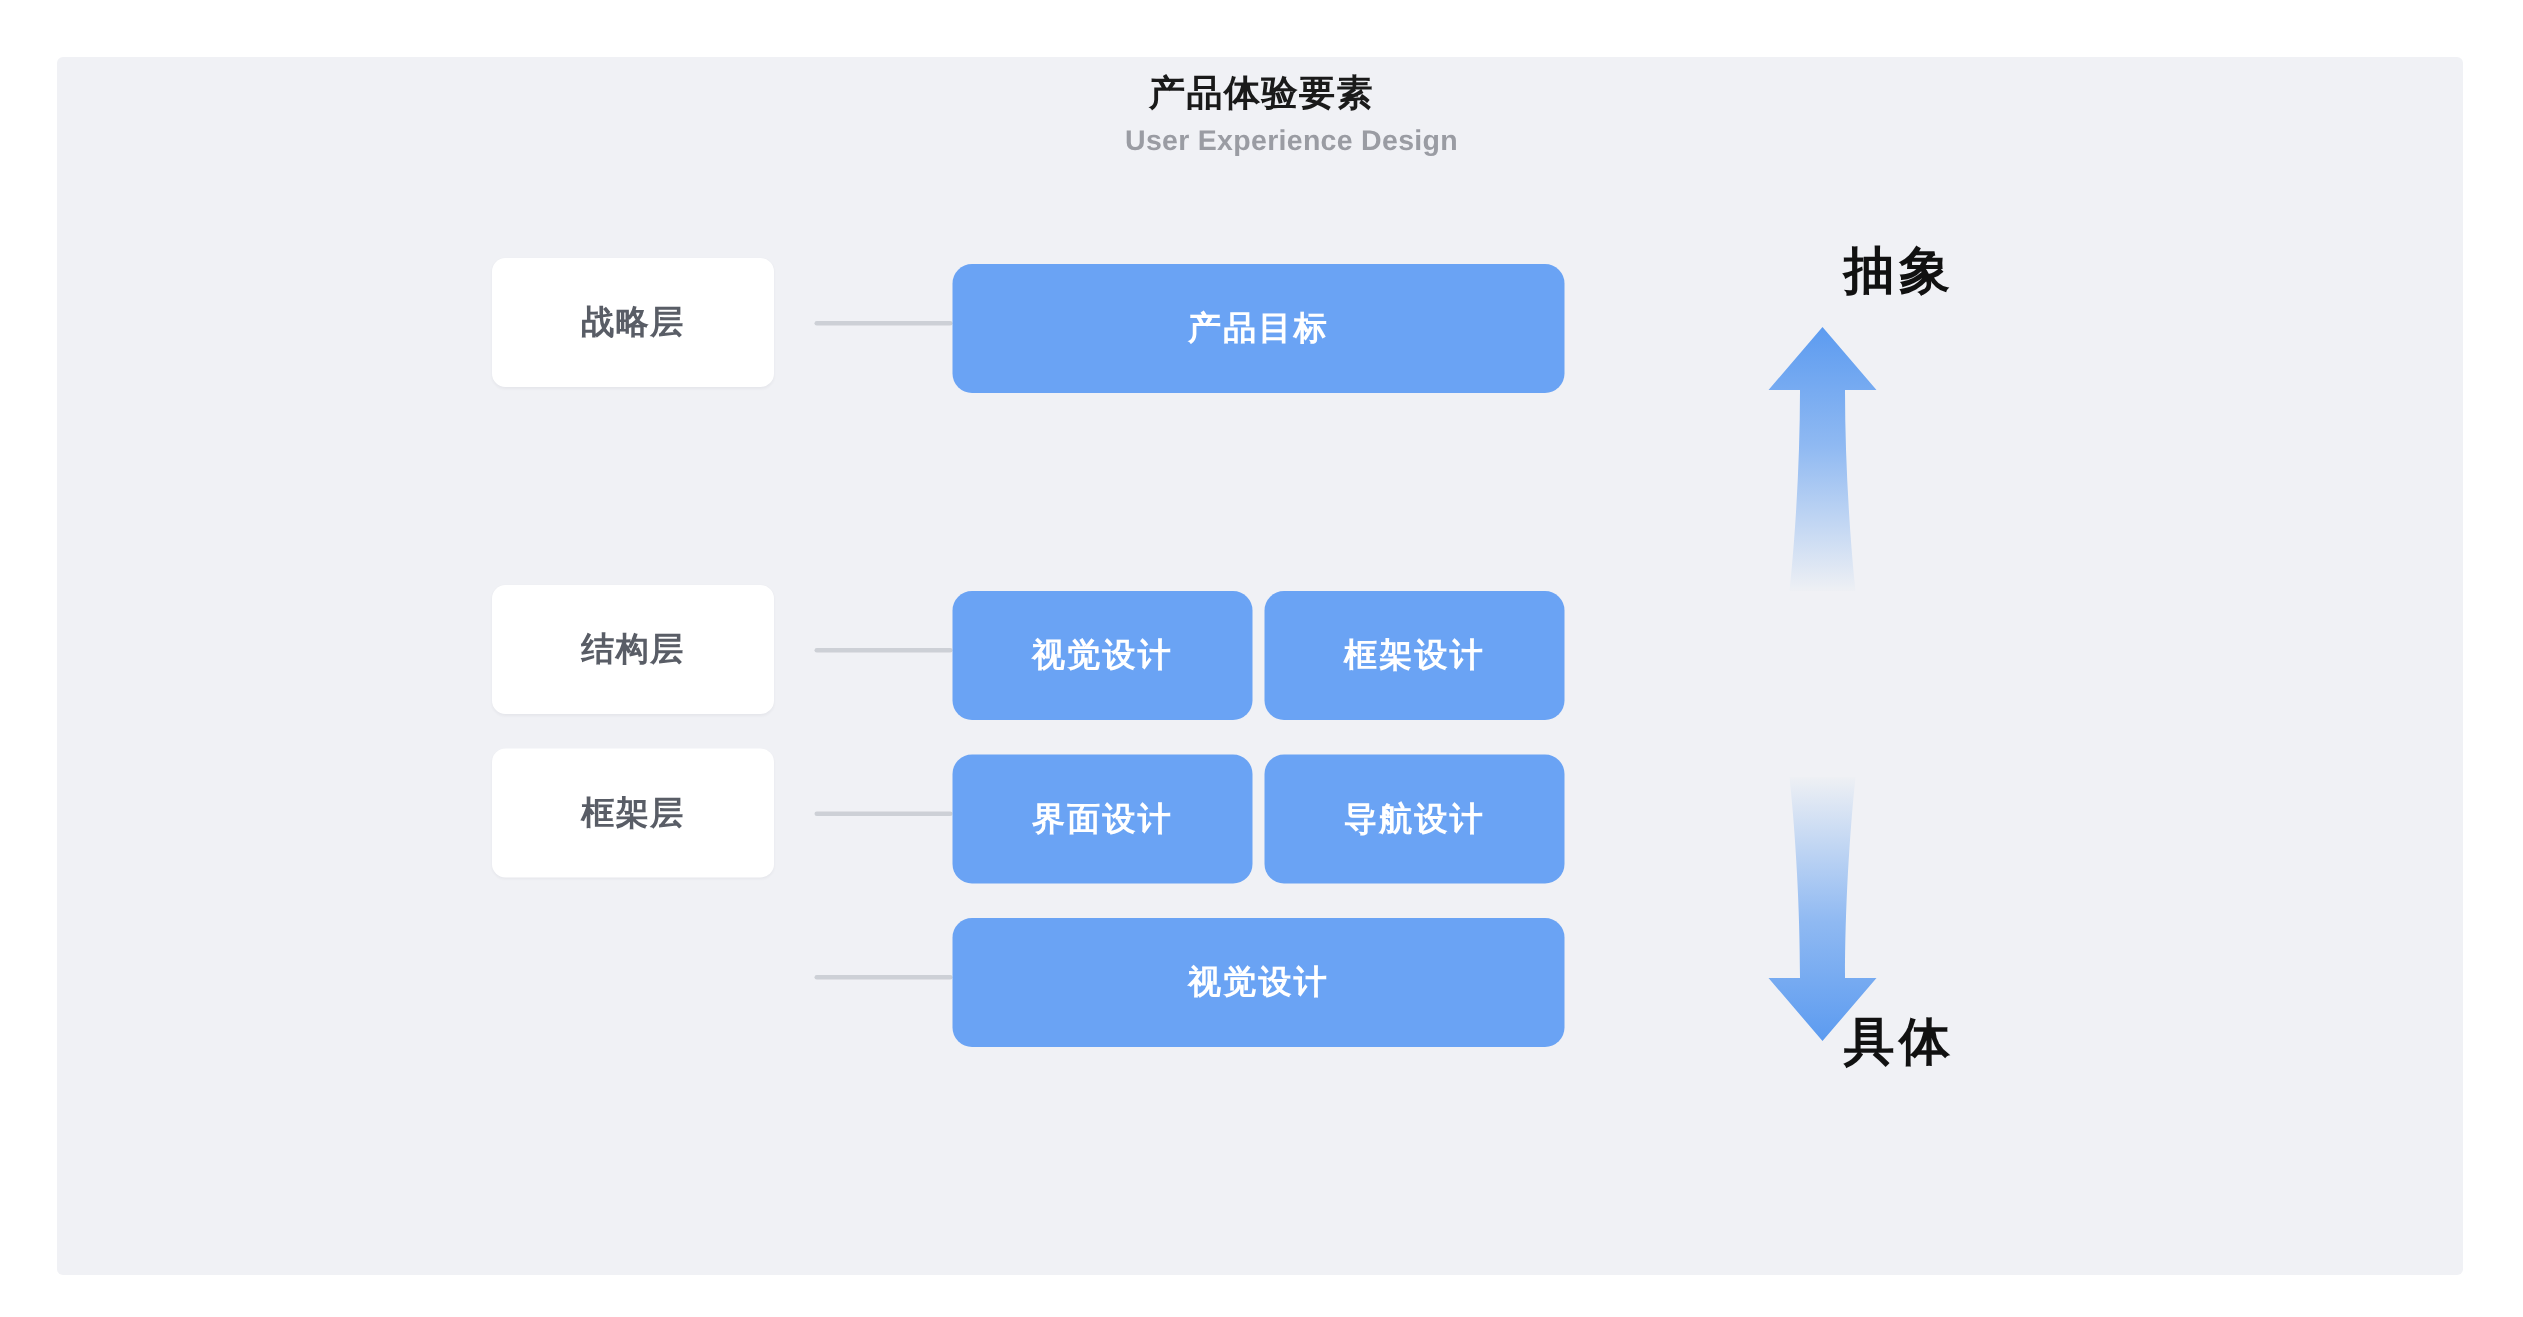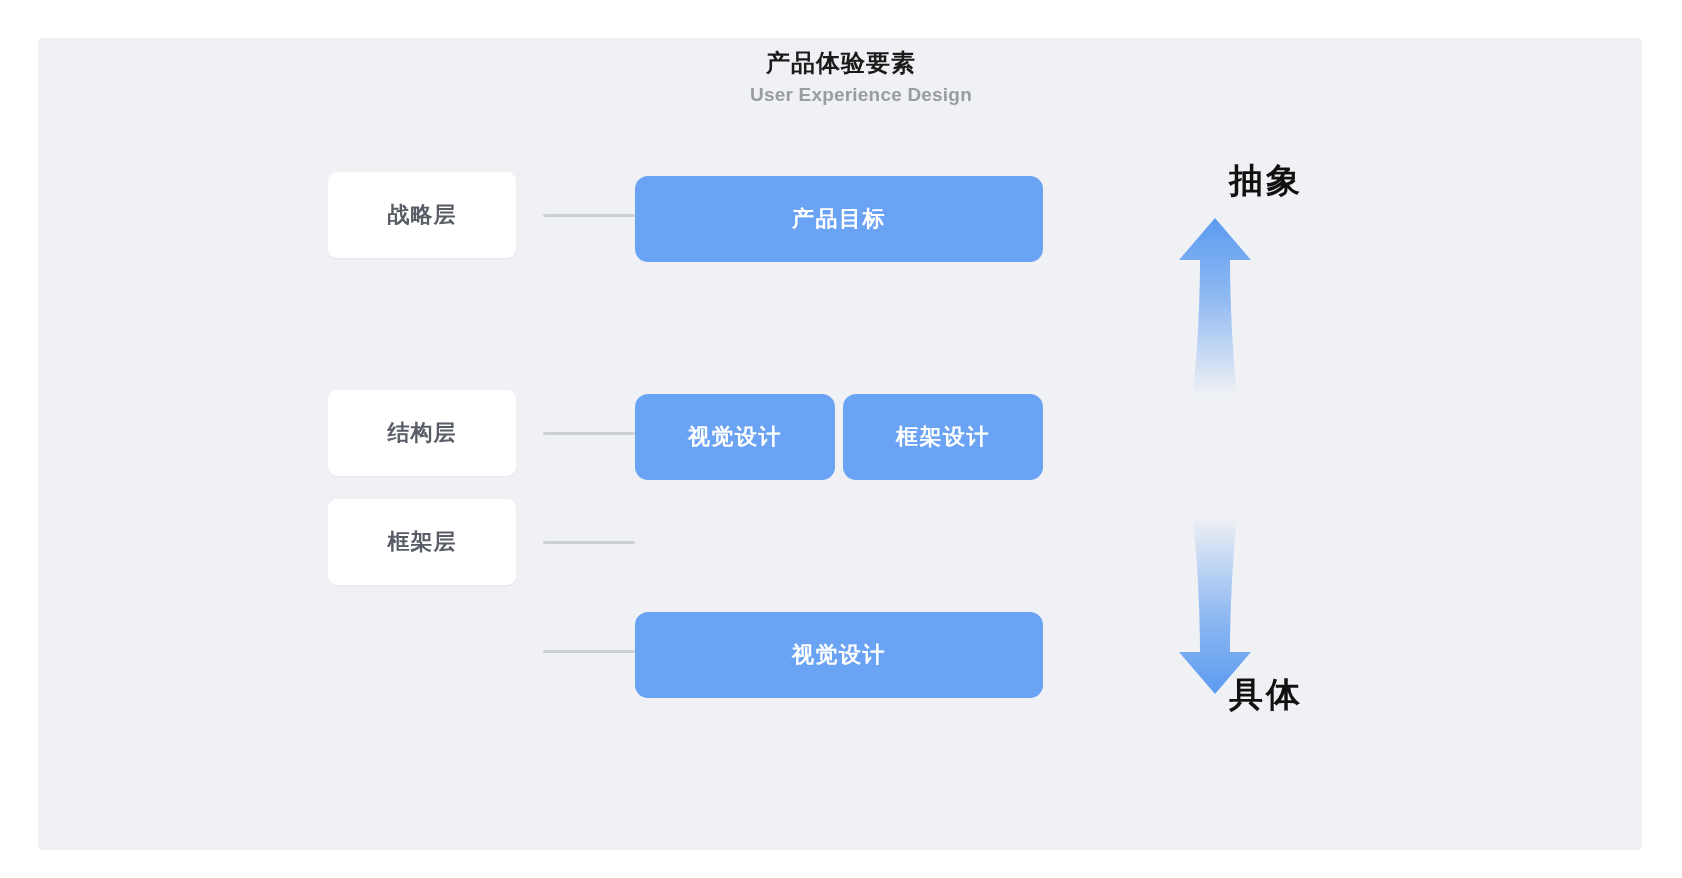--- a/index.html
+++ b/index.html
@@ -184,20 +184,24 @@
       <div class="connector"></div>
       <div class="cards">
         <div class="card">视觉设计</div>
         <div class="card">框架设计</div>
       </div>
     </div>
 
     <div class="row" style="top:327px;">
       <div class="layer-chip">框架层</div>
       <div class="connector"></div>
+      <div class="cards">
+        <div class="card">界面设计</div>
+        <div class="card">导航设计</div>
+      </div>
     </div>
 
     <div class="row" style="top:436px;">
       <div class="connector"></div>
       <div class="cards">
         <div class="card wide">视觉设计</div>
       </div>
     </div>
 
     <div id="axis">

